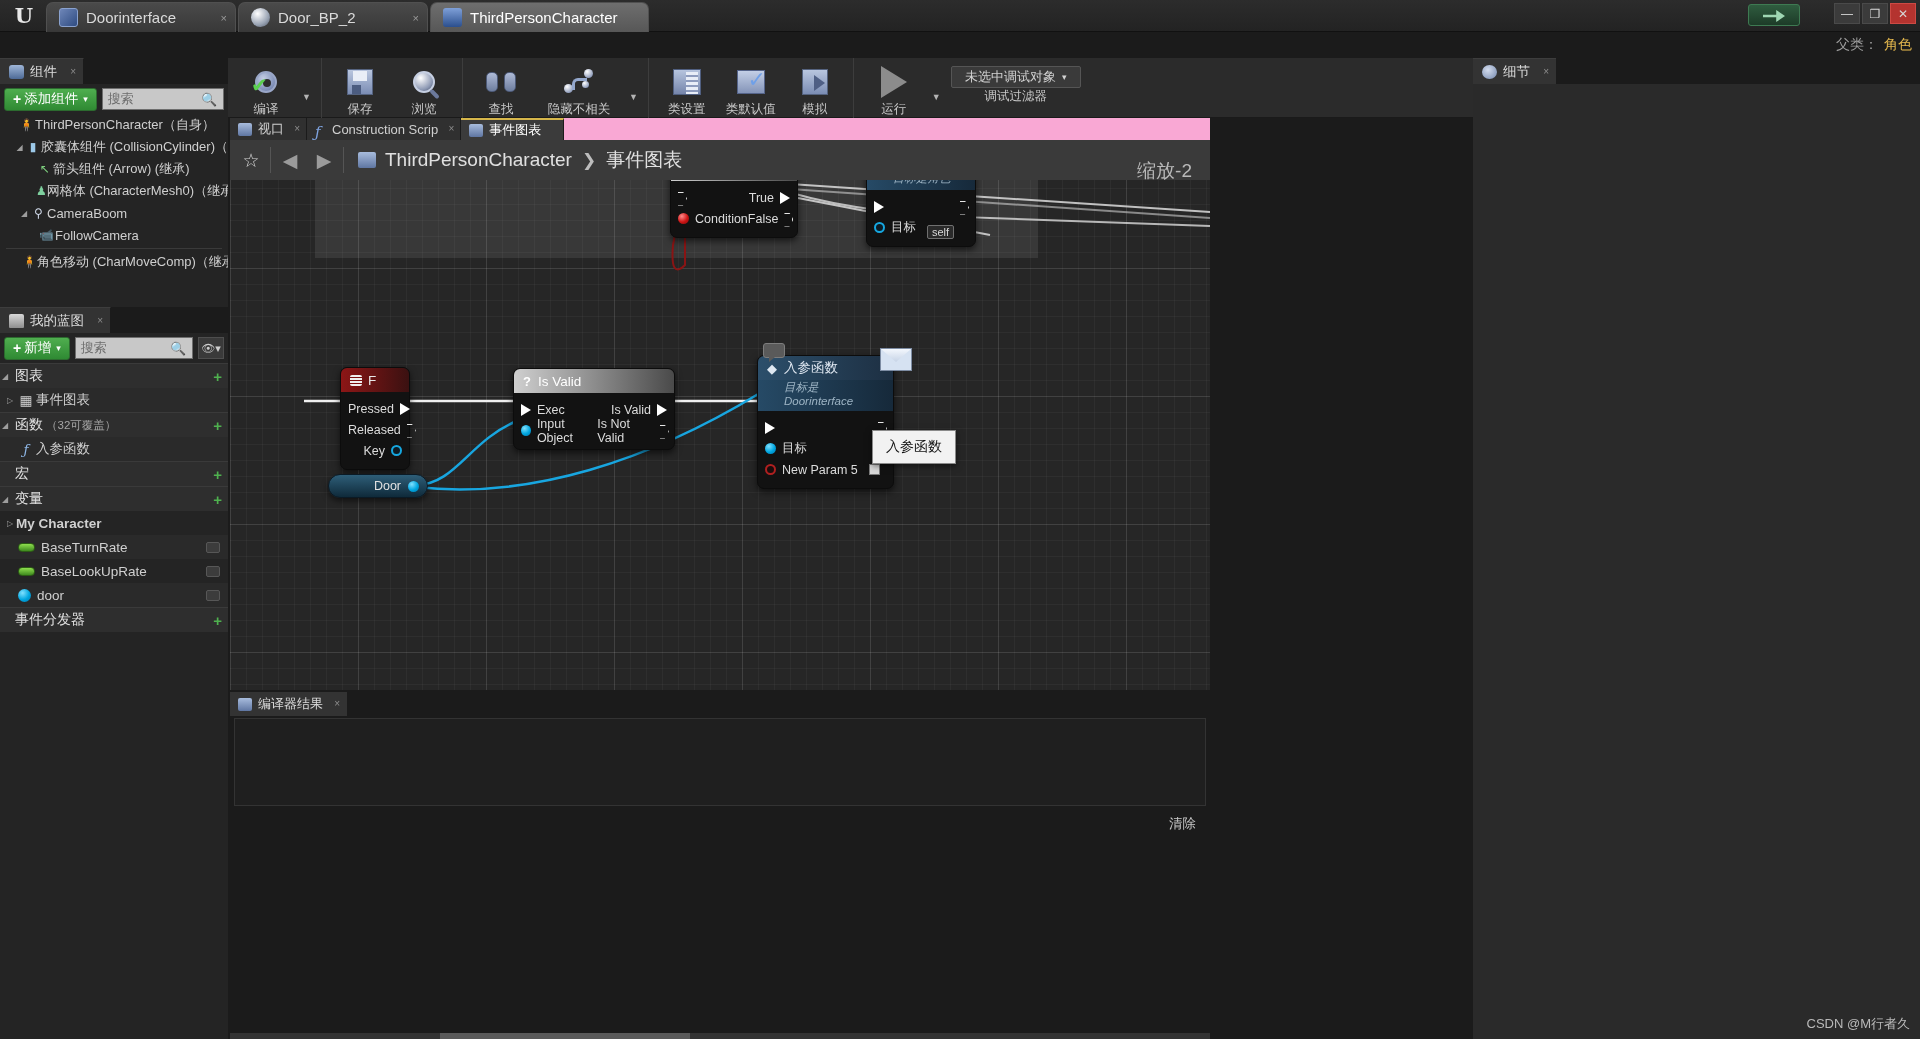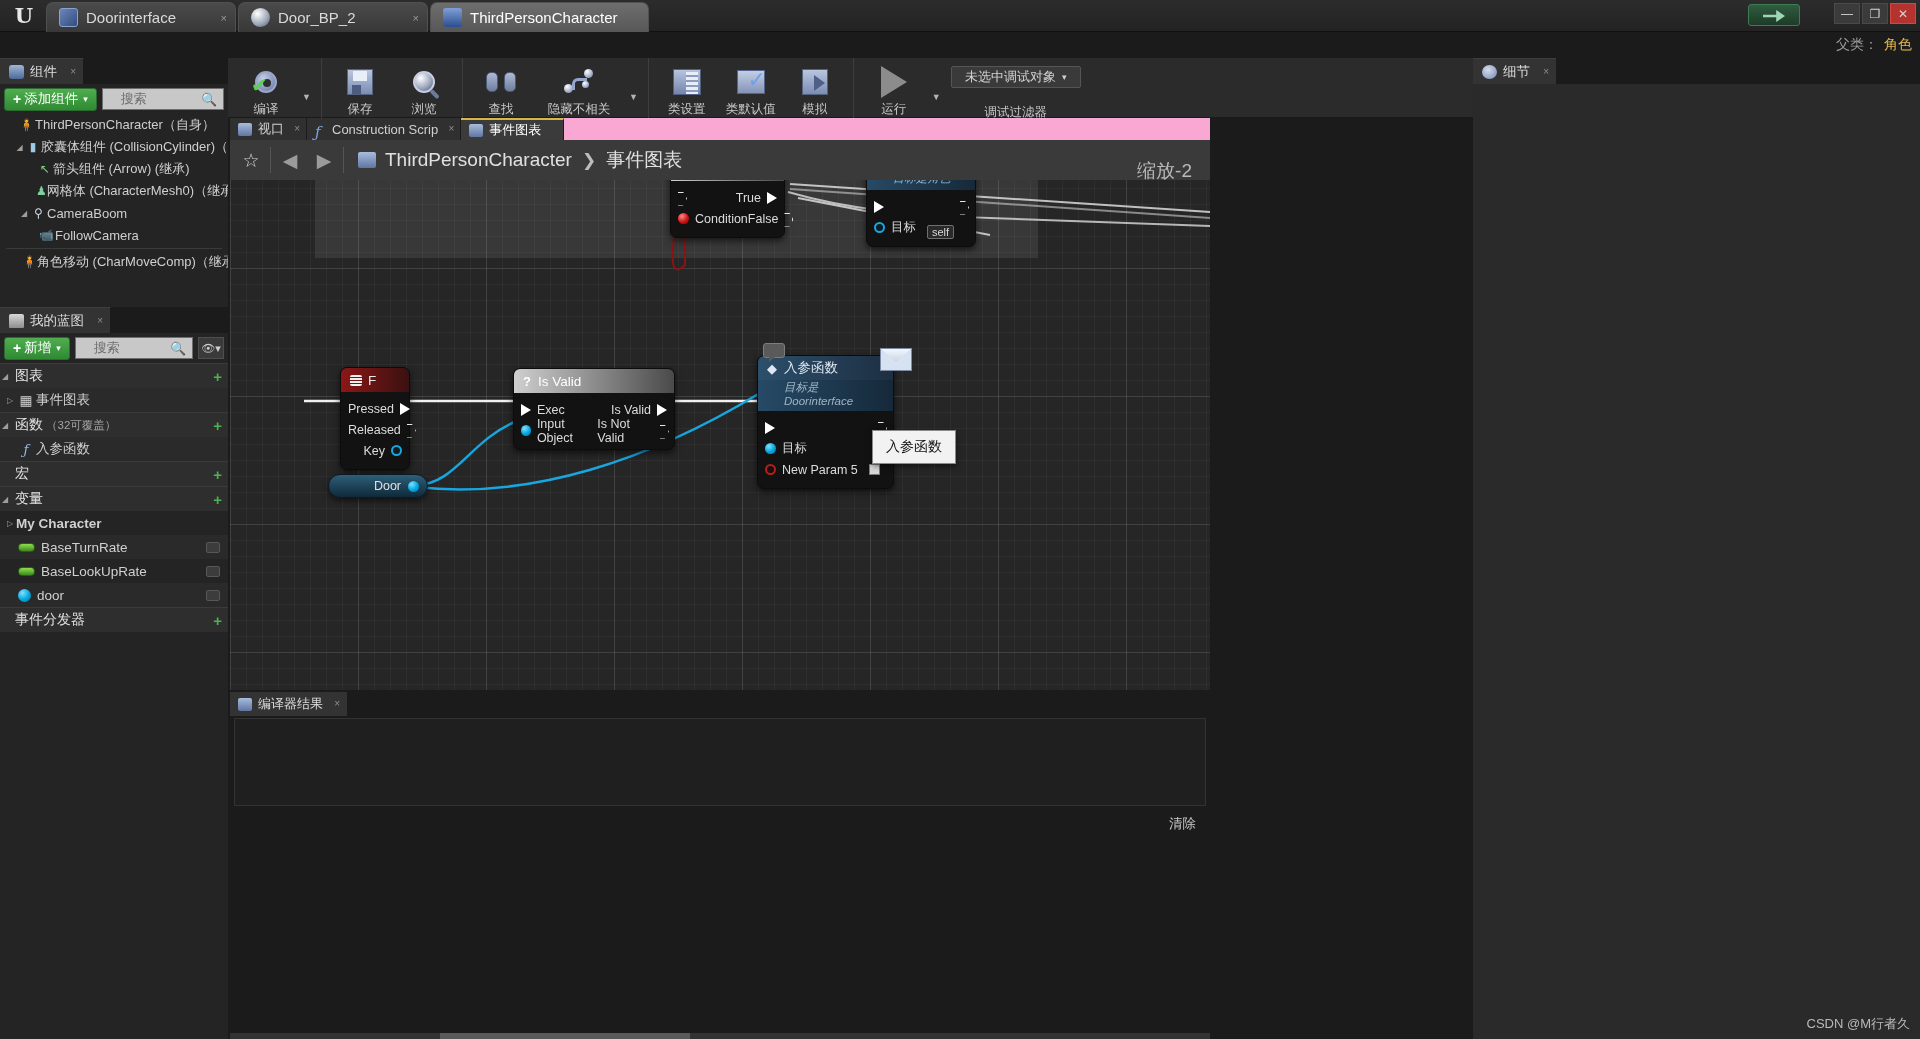--- a/index.html
+++ b/index.html
@@ -87,21 +87,21 @@
   .toolrow { height: 30px; display: flex; align-items: center; padding: 3px 4px; gap: 5px; background: #242424; }
   .greenbtn {
     display: flex; align-items: center; height: 23px; padding: 0 8px;
     background: linear-gradient(#4fae4f,#2f8a33); border: 1px solid #2c6b2f; border-radius: 3px;
     color: #fff; font-size: 13.5px; white-space: nowrap;
   }
   .greenbtn .plus { font-size: 14px; margin-right: 3px; font-weight: bold; }
   .greenbtn .caret { margin-left: 5px; font-size: 9px; }
   .searchbox {
     flex: 1; height: 22px; background: #c8c8c8; border: 1px solid #6e6e6e;
-    display: flex; align-items: center; padding: 0 18px; color: #6d6d6d; font-size: 13px;
+    display: flex; align-items: center; padding: 0 5px; color: #6d6d6d; font-size: 13px;
     position: relative;
   }
   .searchbox .magn { position: absolute; right: 5px; top: 3px; color: #2b2b2b; font-size: 13px; }
   .eyebtn { width: 26px; height: 22px; background: #3a3a3a; border: 1px solid #4e4e4e;
             color: #cfcfcf; font-size: 11px; text-align: center; line-height: 21px; }
 
   .tree { font-size: 13px; color: #cfcfcf; }
   .tree .row { height: 22px; display: flex; align-items: center; white-space: nowrap; overflow: hidden; }
   .tree .row .arrow { width: 12px; font-size: 8px; color: #9d9d9d; text-align: center; }
   .tree .row .ico { width: 17px; text-align: center; font-size: 12px; }
@@ -143,21 +143,21 @@
   .tbitem.run { width: 68px; }
   .dbgfilter {
     display: flex; flex-direction: column; align-items: center; padding: 6px 6px 0 6px;
   }
   .dbgcombo {
     height: 22px; min-width: 130px; background: #3a3a3a; border: 1px solid #555;
     color: #d2d2d2; font-size: 13px; display: flex; align-items: center; justify-content: center;
     padding: 0 6px; border-radius: 2px;
   }
   .dbgcombo .caret { margin-left: 6px; font-size: 9px; }
-  .dbgfilter .lb { font-size: 12.5px; color: #c8c8c8; margin-top: 16px; }
+  .dbgfilter .lb { font-size: 12.5px; color: #c8c8c8; margin-top: 0; }
 
   
   .ic { position: relative; display: inline-block; }
   .gear { width: 22px; height: 22px; border-radius: 50%;
           background: radial-gradient(circle at 35% 30%, #c3cde4, #7f8fb8 70%, #5b6a92);
           border: 2px solid #9aa7c8; }
   .gear:before { content:""; position:absolute; left:6px; top:6px; width:8px; height:8px;
                  border-radius:50%; background:#2e2e2e; }
   .check { position: absolute; left: -6px; bottom: -3px; width: 18px; height: 16px;
            color: #5bd04f; font-size: 20px; line-height: 14px; font-weight: bold; }
@@ -645,21 +645,21 @@
 
       <path d="M 74 261 L 288 261" stroke="#f0f0f0" stroke-width="2.5" fill="none"></path>
 
       <path d="M 340 261 L 527 261" stroke="#f0f0f0" stroke-width="2.5" fill="none"></path>
 
       <path d="M 186 345 C 225 345, 240 300, 287 281" stroke="#18a6e0" stroke-width="2.5" fill="none"></path>
 
       <path d="M 186 347 C 300 360, 420 320, 530 253" stroke="#18a6e0" stroke-width="2.5" fill="none"></path>
     </svg>
 
-    <div class="node" style="left:440px; top:16px; width:115px;">
+    <div class="node" style="left:440px; top:16px; width:128px;">
       <div class="hdr grey">
         <span>分支</span>
       </div>
       <div class="body">
         <div class="prow">
           <span class="left">
               <span class="exec hollow"></span>
             </span>
           <span class="right">
               <span>True</span>

